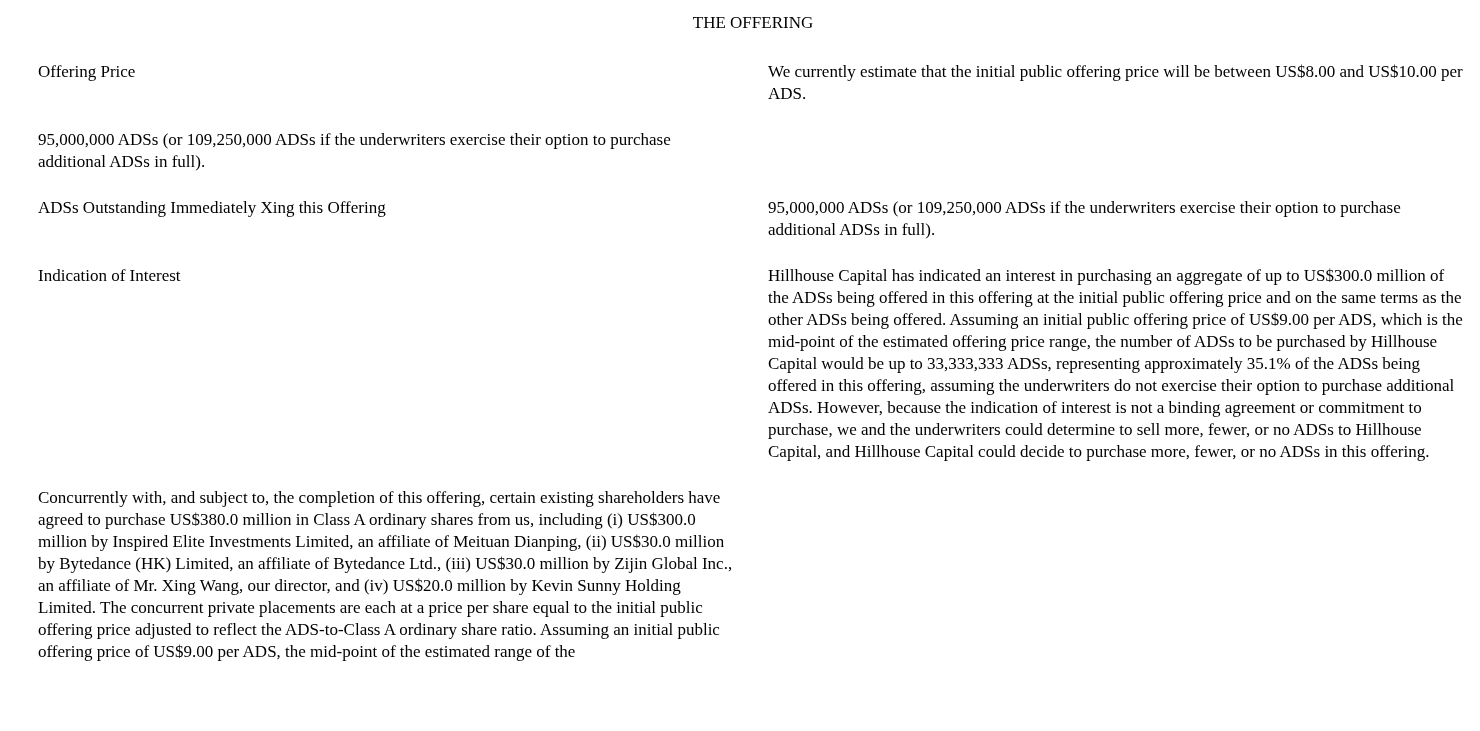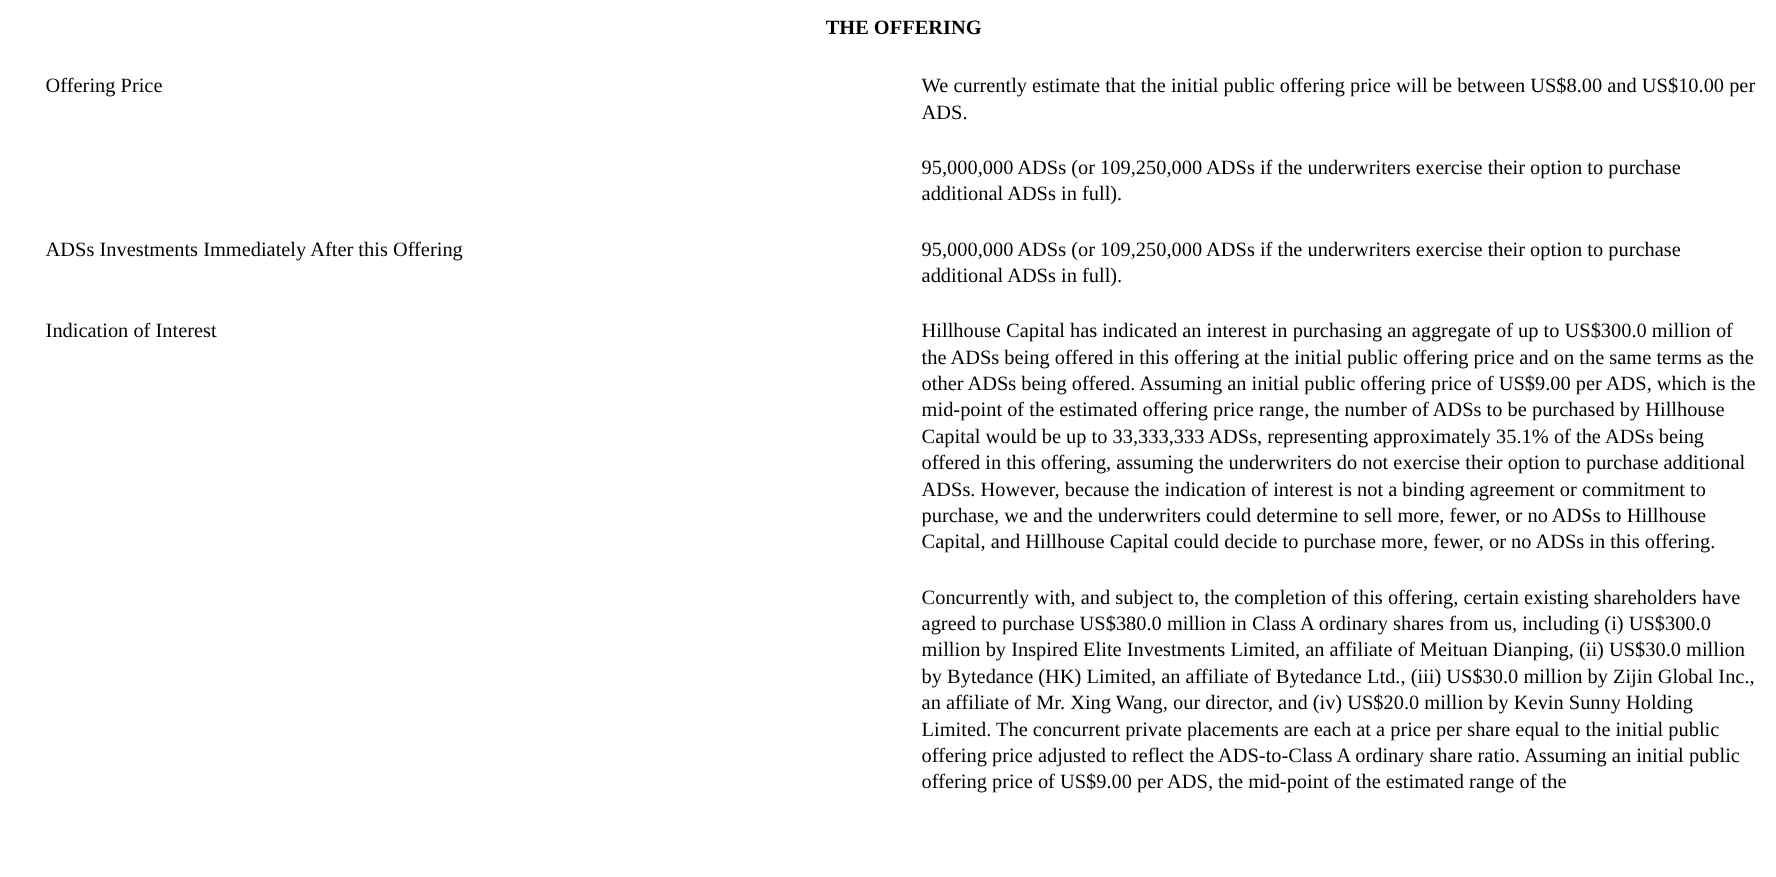--- a/index.html
+++ b/index.html
@@ -18,29 +18,28 @@
   }
   .page {
     box-sizing: border-box;
     width: 1480px;
     height: 731px;
     padding: 12px 12px 0 38px;
     overflow: hidden;
   }
   .title {
     text-align: center;
-    font-weight: bold;
+    font-weight: normal;
     font-size: 17px;
     margin: 0 0 27px 0;
   }
   .row {
     display: flex;
     align-items: flex-start;
     margin-bottom: 24px;
-    justify-content: flex-end;
   }
   .term {
     flex: none;
     width: 730px;
   }
   .definition {
     flex: none;
     width: 700px;
     font-family: Liberation Serif, serif;
   }
@@ -53,21 +52,21 @@
 
   <div class="offering-table">
     <div class="row">
       <div class="term">Offering Price</div>
       <div class="definition">We currently estimate that the initial public offering price will be between US$8.00 and US$10.00 per ADS.</div>
     </div>
     <div class="row">
       <div class="definition">95,000,000 ADSs (or 109,250,000 ADSs if the underwriters exercise their option to purchase additional ADSs in full).</div>
     </div>
     <div class="row">
-      <div class="term">ADSs Investments Immediately After this Offering</div>
+      <div class="term">ADSs Outstanding Immediately Xing this Offering</div>
       <div class="definition">95,000,000 ADSs (or 109,250,000 ADSs if the underwriters exercise their option to purchase additional ADSs in full).</div>
     </div>
     <div class="row">
       <div class="term">Indication of Interest</div>
       <div class="definition">Hillhouse Capital has indicated an interest in purchasing an aggregate of up to US$300.0 million of the ADSs being offered in this offering at the initial public offering price and on the same terms as the other ADSs being offered. Assuming an initial public offering price of US$9.00 per ADS, which is the mid-point of the estimated offering price range, the number of ADSs to be purchased by Hillhouse Capital would be up to 33,333,333 ADSs, representing approximately 35.1% of the ADSs being offered in this offering, assuming the underwriters do not exercise their option to purchase additional ADSs. However, because the indication of interest is not a binding agreement or commitment to purchase, we and the underwriters could determine to sell more, fewer, or no ADSs to Hillhouse Capital, and Hillhouse Capital could decide to purchase more, fewer, or no ADSs in this offering.</div>
     </div>
     <div class="row">
       <div class="definition">Concurrently with, and subject to, the completion of this offering, certain existing shareholders have agreed to purchase US$380.0 million in Class A ordinary shares from us, including (i) US$300.0 million by Inspired Elite Investments Limited, an affiliate of Meituan Dianping, (ii) US$30.0 million by Bytedance (HK) Limited, an affiliate of Bytedance Ltd., (iii) US$30.0 million by Zijin Global Inc., an affiliate of Mr. Xing Wang, our director, and (iv) US$20.0 million by Kevin Sunny Holding Limited. The concurrent private placements are each at a price per share equal to the initial public offering price adjusted to reflect the ADS-to-Class A ordinary share ratio. Assuming an initial public offering price of US$9.00 per ADS, the mid-point of the estimated range of the</div>
     </div>
   </div>

